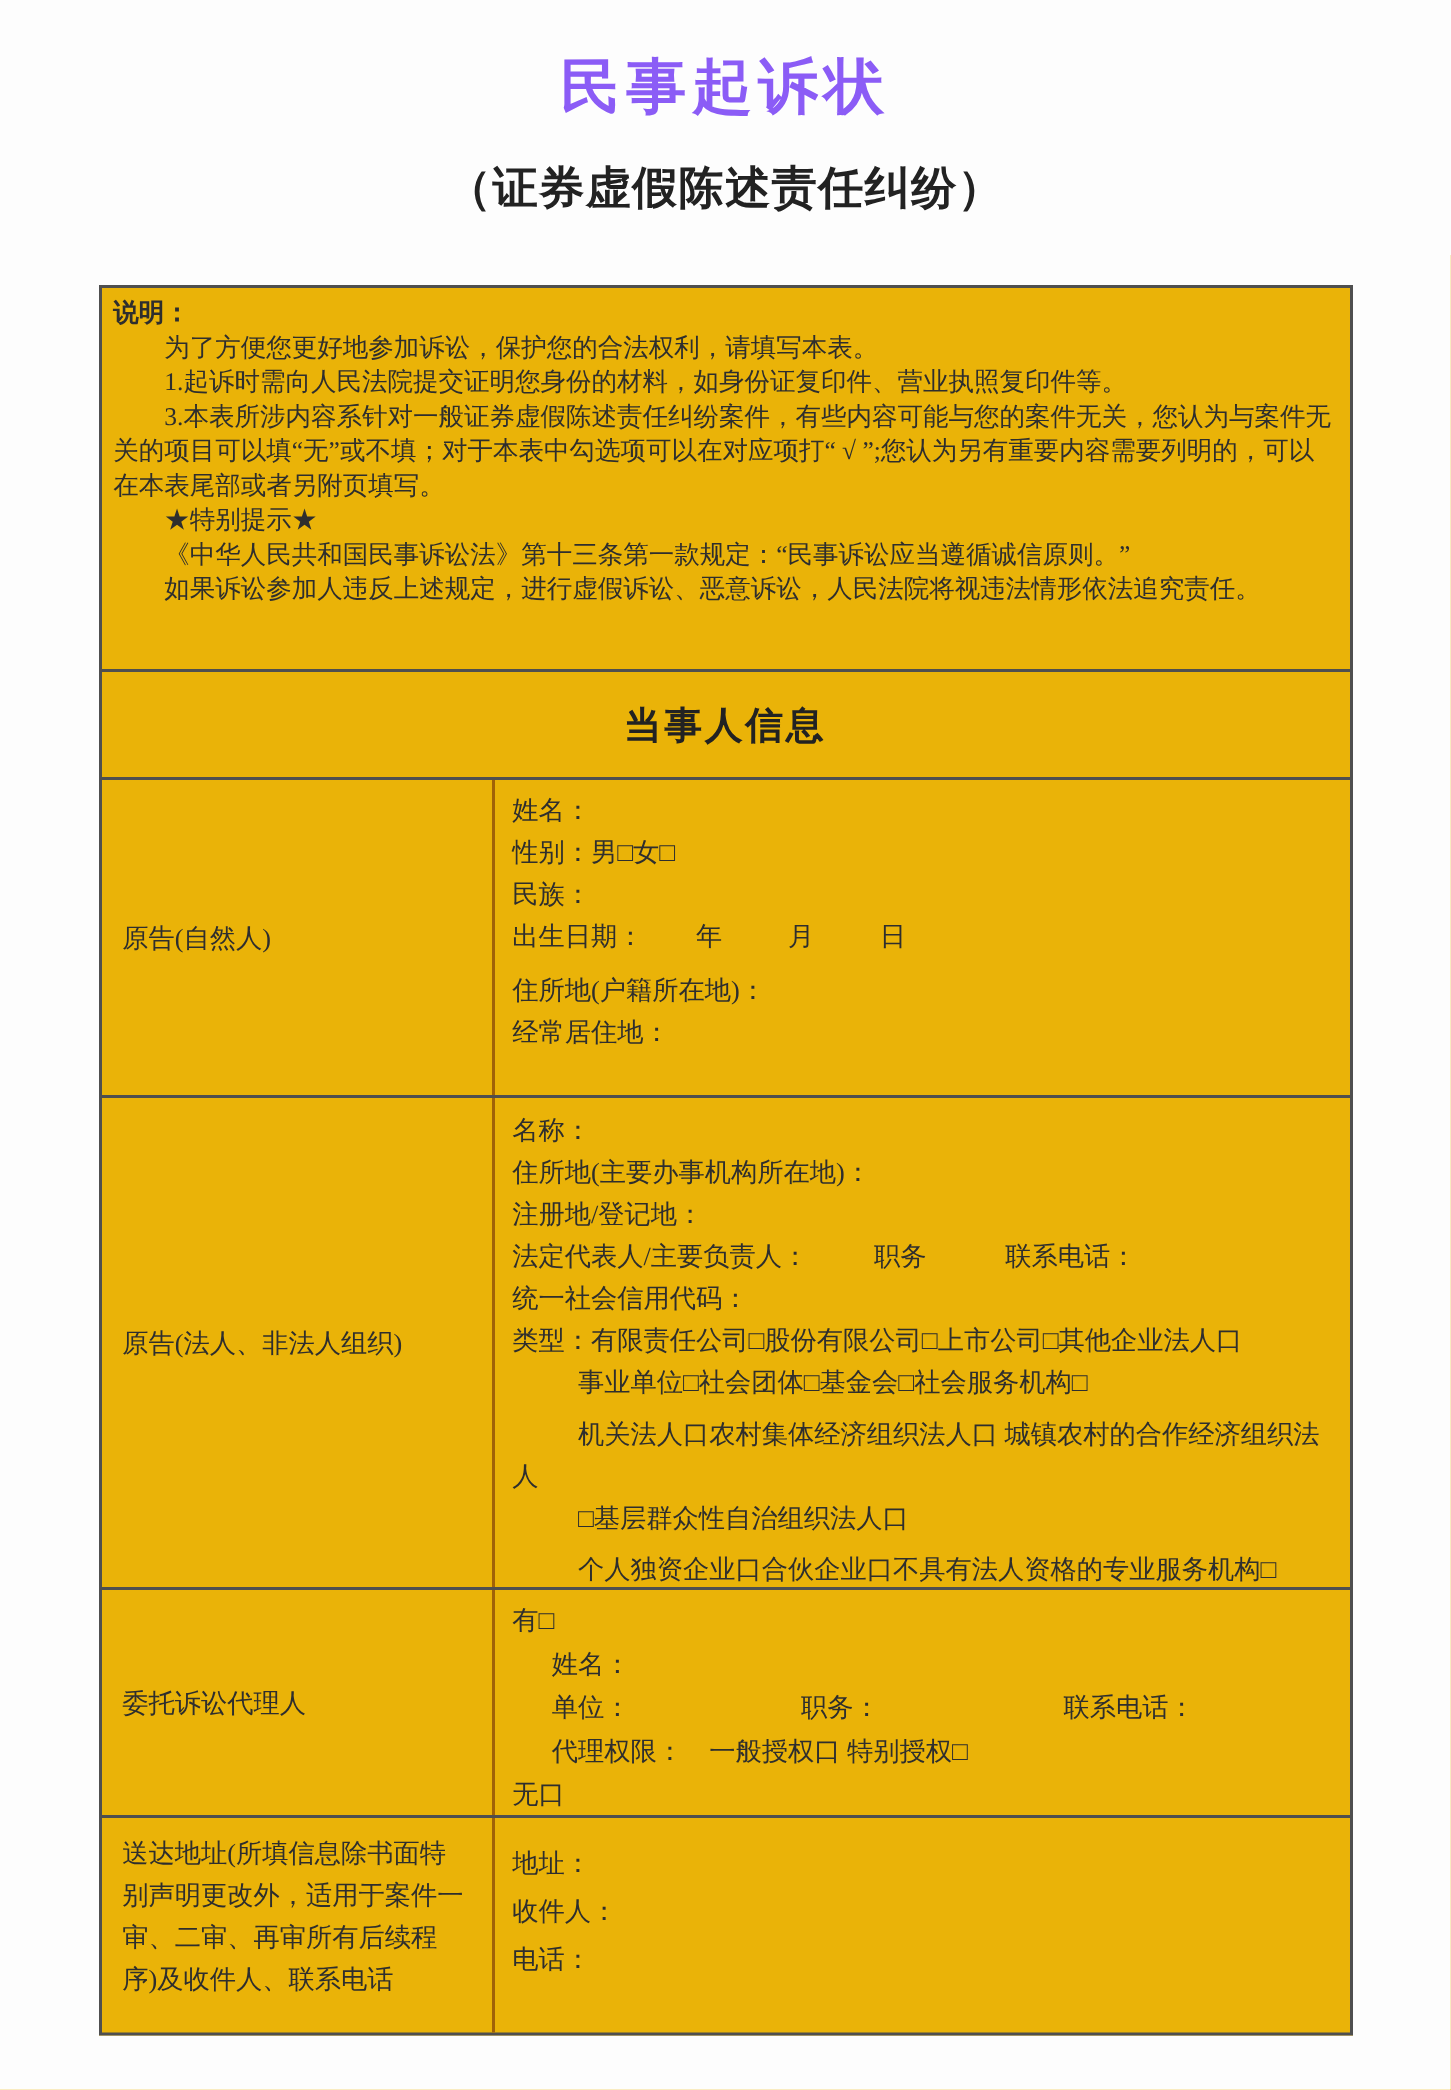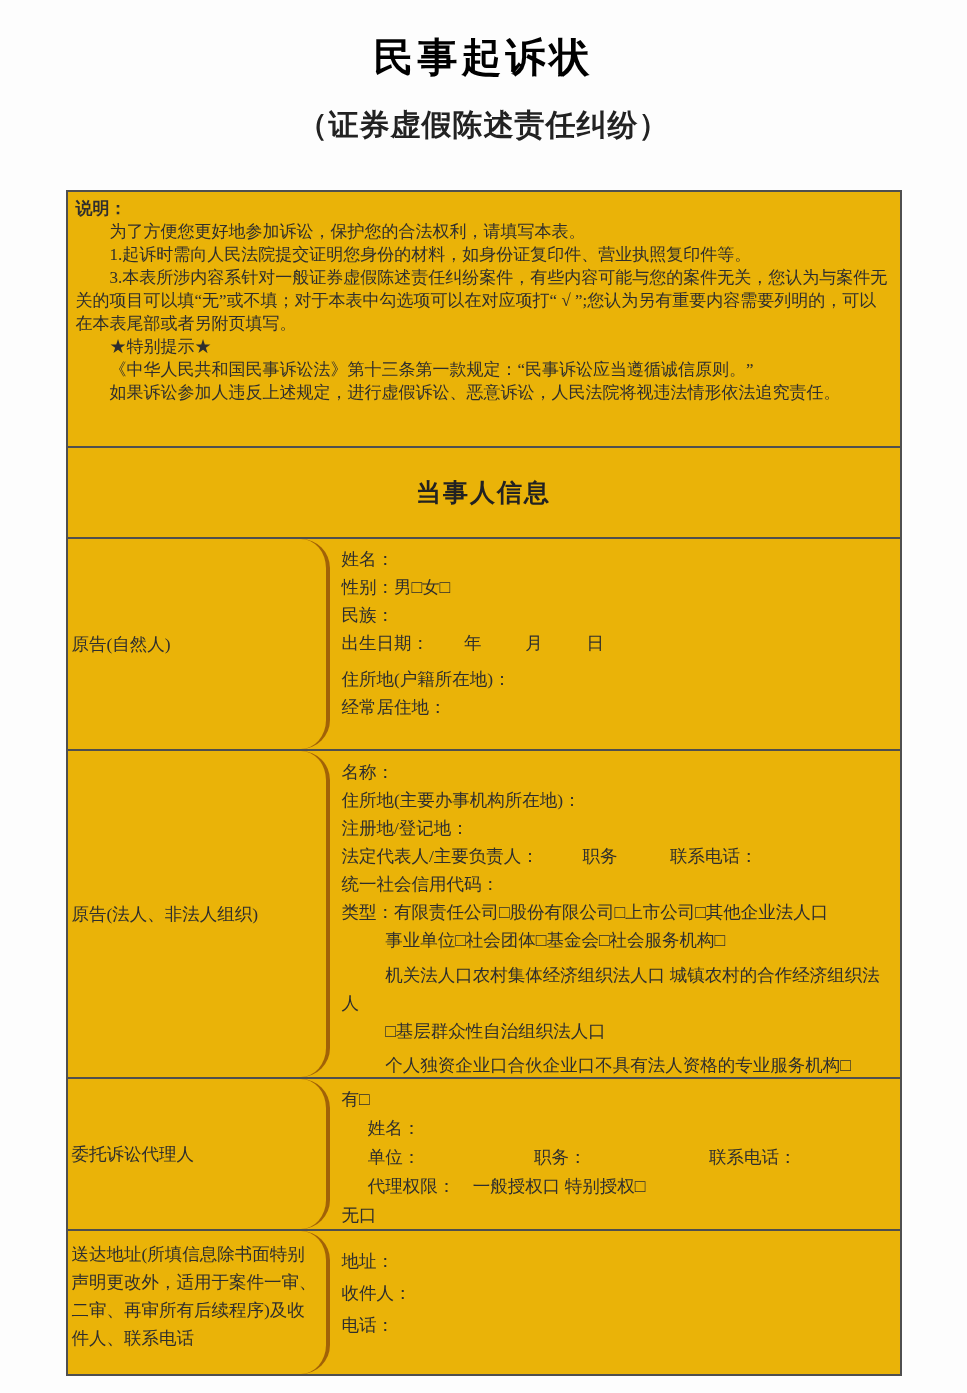--- a/index.html
+++ b/index.html
@@ -9,21 +9,21 @@
     font-family: "Liberation Serif", "DejaVu Serif", serif;
     color: #2e2e2e;
   }
   body { height: 1393px; overflow: hidden; }
   .doc { padding-top: 30px; }
   .title {
     text-align: center;
     font-size: 40px;
     font-weight: 700;
     letter-spacing: 4px;
-    color: #000000;
+    color: #8b5cf6;
   }
   .subtitle {
     text-align: center;
     font-size: 30px;
     font-weight: 700;
     letter-spacing: 1px;
     margin-top: 20px;
     color: #222;
   }
   .form-table {
@@ -38,46 +38,45 @@
     border-bottom: 2px solid #4f4f4f;
     padding: 5px 10px 0 8px;
     font-size: 17px;
     line-height: 23px;
     overflow: hidden;
   }
   .instr-heading { font-weight: 700; }
   .instr-p { text-indent: 2em; }
   
   .section-header-cell {
-    height: 91px;
+    height: 72px;
     border-bottom: 2px solid #4f4f4f;
     display: flex;
     align-items: center;
     justify-content: center;
     font-size: 25px;
     font-weight: 700;
     letter-spacing: 2px;
     color: #222;
   }
   
   .party-row {
     display: flex;
     border-bottom: 2px solid #4f4f4f;
   }
   .party-row:last-child { border-bottom: none; }
   .label-cell {
     width: 262px;
     flex: 0 0 262px;
-    border-right: 4px solid #a16207;
+    border-right: 2px solid #a16207;
     display: flex;
     align-items: center;
-    padding: 0 4px;
+    padding: 0 14px;
     font-size: 17.5px;
     line-height: 26px;
-    border-radius: 29px;
   }
   .fields-cell {
     flex: 1;
     padding: 6px 4px 0 12px;
     font-size: 17.5px;
     white-space: pre-wrap;
     overflow: hidden;
   }
   .cell-line { line-height: 28px; }
   .row-0 { height: 212px; }

